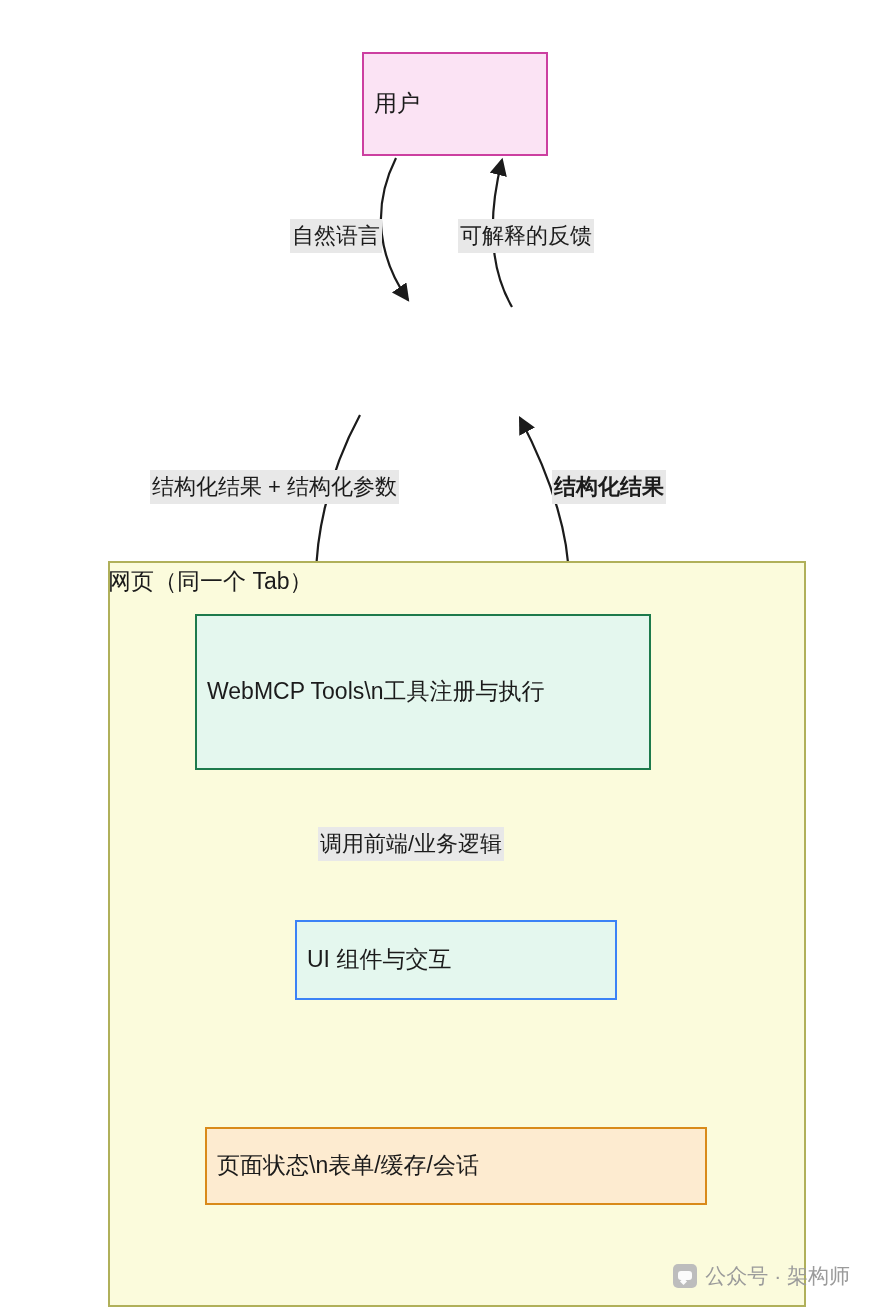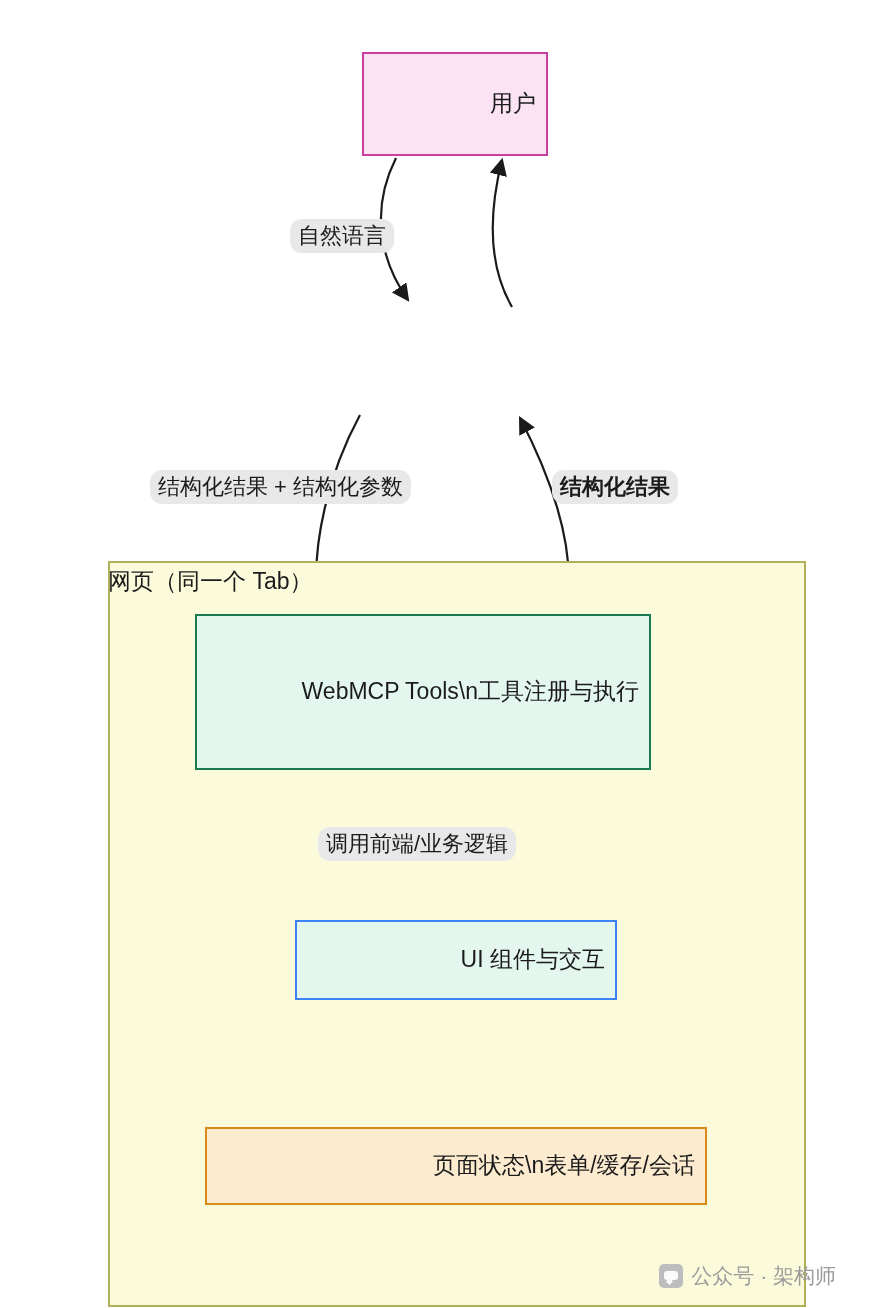--- a/index.html
+++ b/index.html
@@ -19,21 +19,21 @@
     left: 0;
     top: 0;
     width: 876px;
     height: 1308px;
   }
   .node {
     position: absolute;
     box-sizing: border-box;
     display: flex;
     align-items: center;
-    justify-content: flex-end;
+    justify-content: flex-start;
     text-align: center;
     font-size: 23px;
     color: #1b1b1b;
     line-height: 1.35;
     padding: 4px 10px;
   }
   .node-user {
     left: 362px;
     top: 52px;
     width: 186px;
@@ -90,33 +90,32 @@
     width: 502px;
     height: 78px;
     background: #fdebd0;
     border: 2px solid #d98a1a;
   }
   .edge-label {
     position: absolute;
     background: #e8e8e8;
     color: #1b1b1b;
     font-size: 22px;
-    padding: 2px 8px;
+    padding: 2px 2px;
     white-space: nowrap;
     box-sizing: border-box;
-    border-radius: 12px;
   }
   .lbl-nl { left: 290px; top: 219px; }
   .lbl-feedback { left: 458px; top: 219px; }
   .lbl-discover { left: 150px; top: 470px; }
   .lbl-structured { left: 552px; top: 470px; font-weight: bold; }
   .lbl-invoke { left: 318px; top: 827px; }
   .watermark {
     position: absolute;
-    right: 40px;
+    right: 26px;
     bottom: 18px;
     display: flex;
     align-items: center;
     gap: 8px;
     color: #9b9b9b;
     font-size: 21px;
   }
   .wm-icon {
     width: 24px;
     height: 24px;
@@ -196,20 +195,21 @@
 
   <div class="node node-ui">
     <span>UI 组件与交互</span>
   </div>
 
   <div class="node node-state">
     <span>页面状态\n表单/缓存/会话</span>
   </div>
 
   <div class="edge-label lbl-nl">自然语言</div>
+  <div class="edge-label lbl-feedback">可解释的反馈</div>
   <div class="edge-label lbl-discover">结构化结果 + 结构化参数</div>
   <div class="edge-label lbl-structured">结构化结果</div>
   <div class="edge-label lbl-invoke">调用前端/业务逻辑</div>
 
   <div class="watermark">
     <span class="wm-icon"></span>
     <span>公众号 · 架构师</span>
   </div>
 
 </div>

